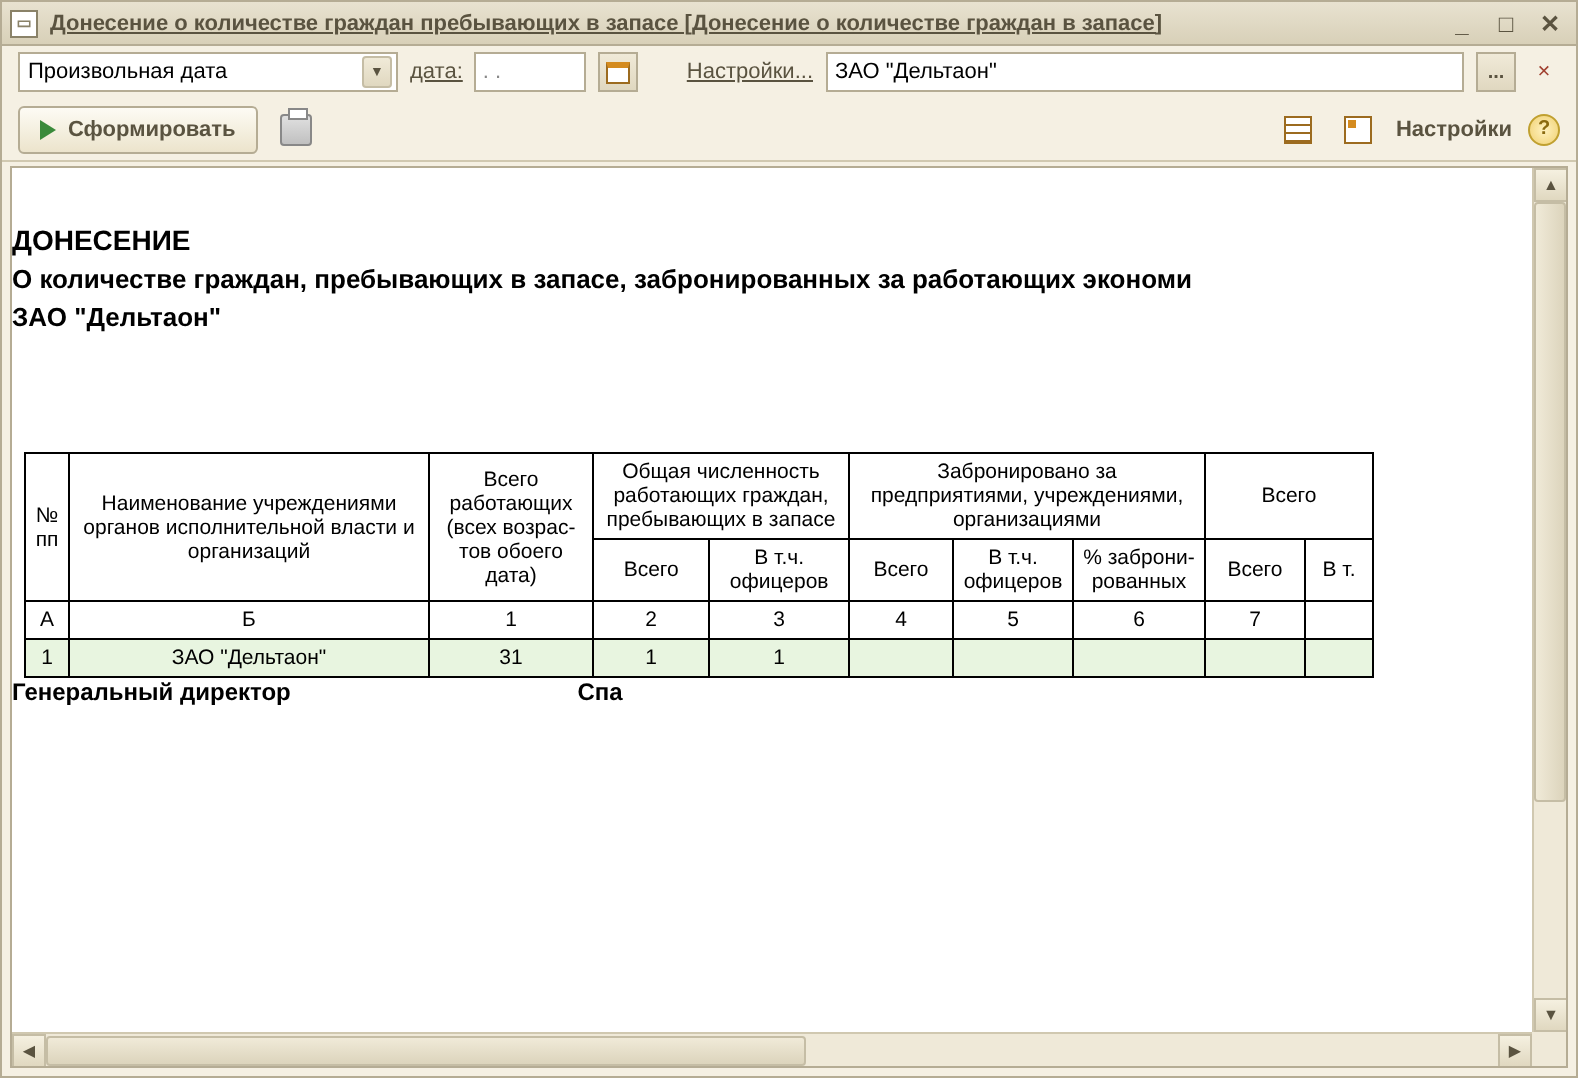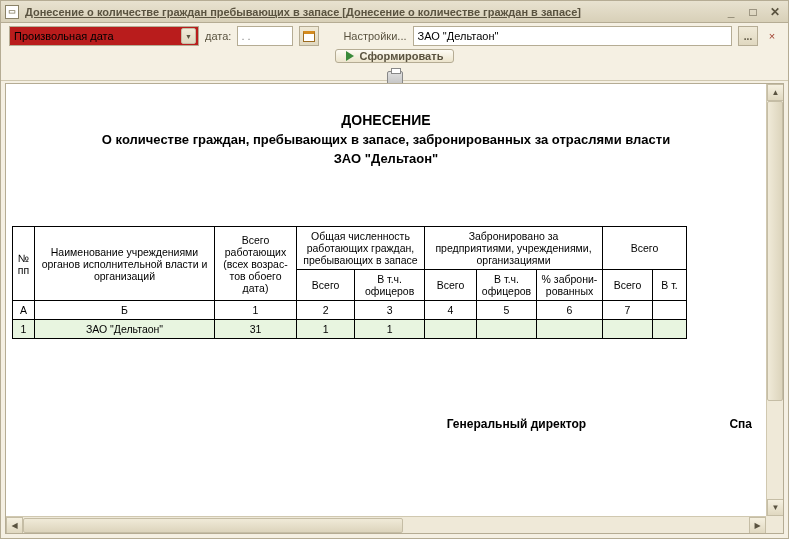--- a/index.html
+++ b/index.html
@@ -41,36 +41,36 @@
     color: #5a5340; font-weight: bold; font-size: 12px;
     cursor: default;
   }
   .formrow {
     height: 26px;
     display: flex; align-items: center;
     padding: 2px 8px;
     gap: 6px;
   }
   .combo {
-    height: 20px; background: #b91c1c;
+    height: 20px; background: #ffffff;
     border: 1px solid #b5ac94;
     display: flex; align-items: center;
     padding: 0 2px 0 4px;
     font-size: 11px;
   }
   .combo .cval { flex: 1; }
   .combo .carrow {
     width: 15px; height: 16px;
     background: linear-gradient(#f0ead8,#e0d8c0);
     border: 1px solid #c5bda5;
     border-radius: 2px;
     display: flex; align-items: center; justify-content: center;
     font-size: 7px; color: #5a5340;
   }
-  .lbl { color: #5a5340; }
+  .lbl { color: #5a5340; text-decoration: underline; }
   .datebox {
     width: 56px; height: 20px; background: #fff;
     border: 1px solid #b5ac94;
     display: flex; align-items: center;
     padding: 0 3px; font-size: 11px; color: #888;
   }
   .calbtn {
     width: 20px; height: 20px;
     background: linear-gradient(#f0ead8,#e0d8c0);
     border: 1px solid #b5ac94;
@@ -98,21 +98,20 @@
     width: 16px; height: 20px;
     display: flex; align-items: center; justify-content: center;
     font-size: 11px; color: #a04030;
   }
   .toolbar {
     height: 32px;
     display: flex; align-items: center;
     padding: 0 8px;
     gap: 8px;
     border-bottom: 1px solid #d0c8b0;
-    flex-direction: column;
   }
   .mainbtn {
     height: 24px;
     background: linear-gradient(#fdfbf4,#ece4cc);
     border: 1px solid #b5ac94;
     border-radius: 3px;
     display: flex; align-items: center;
     padding: 0 10px; gap: 6px;
     font-size: 11px; font-weight: bold; color: #5a5340;
   }
@@ -140,35 +139,35 @@
   .sbtn { width:17px;height:17px;background:linear-gradient(#f5f0e0,#e0d8c0);border:1px solid #c5bda5;display:flex;align-items:center;justify-content:center;font-size:8px;color:#5a5340;}
   .vscroll .sbtn:first-child{position:absolute;top:0;}
   .vscroll .sbtn:last-child{position:absolute;bottom:0;}
   .vscroll .thumb{position:absolute;top:17px;left:0;right:0;height:300px;background:linear-gradient(90deg,#f0ead8,#dcd4bc);border:1px solid #c5bda5;border-radius:2px;}
   .hscroll .thumb{height:15px;width:380px;margin-left:0;background:linear-gradient(#f0ead8,#dcd4bc);border:1px solid #c5bda5;border-radius:2px;}
   .corner{position:absolute;right:0;bottom:0;width:17px;height:17px;background:#efe9d8;}
   .doc {
     position:absolute; left:0; top:0; right:17px; bottom:17px;
     overflow:hidden; padding:10px 0 0 0;
   }
-  .dochdr { text-align:center; }
+  .dochdr { }
   .dochdr .t1 { font-size:14px; font-weight:bold; margin-top:18px;}
   .dochdr .t2 { font-size:13px; font-weight:bold; margin-top:4px; white-space:nowrap;}
   .dochdr .t3 { font-size:13px; font-weight:bold; margin-top:4px;}
   table.rpt {
     border-collapse:collapse; margin-top:60px; margin-left:6px;
     font-size:10.5px;
   }
   table.rpt th, table.rpt td {
     border:1px solid #000; padding:3px 4px; text-align:center;
     vertical-align:middle;
   }
   table.rpt th { font-weight:normal; }
   tr.datarow td { background:#e8f5e0; height:18px; }
-  .sig { margin-top:78px; text-align:right; padding-right:14px; font-size:12px; font-weight:bold; white-space:nowrap;}
+  .sig { padding-right:14px; font-size:12px; font-weight:bold; white-space:nowrap;}
   .sig span:first-child { display:inline-block; margin-right:140px;}
 </style>
 </head>
 <body>
 
 <div class="window">
   <div class="titlebar">
     <div class="ticon">▭</div>
     <div class="title">Донесение о количестве граждан пребывающих в запасе [Донесение о количестве граждан в запасе]</div>
     <div class="winbtns">
@@ -215,21 +214,21 @@
       <div class="tbicon cell"></div>
     </div>
     <span class="linkbtn">Настройки</span>
     <div class="help">?</div>
   </div>
 
   <div class="docwrap">
     <div class="doc">
       <div class="dochdr">
         <div class="t1">ДОНЕСЕНИЕ</div>
-        <div class="t2">О количестве граждан, пребывающих в запасе, забронированных за отраслями власти</div>
+        <div class="t2">О количестве граждан, пребывающих в запасе, забронированных за работающих экономи</div>
         <div class="t3">ЗАО "Дельтаон"</div>
       </div>
 
       <table class="rpt">
         <tbody>
             <tr>
           <th rowspan="2" style="width:22px">№ пп</th>
           <th rowspan="2" style="width:180px">Наименование учреждениями органов исполнительной власти и организаций</th>
           <th rowspan="2" style="width:82px">Всего работающих (всех возрас-тов обоего дата)</th>
           <th colspan="2" style="width:128px">Общая численность работающих граждан, пребывающих в запасе</th>

